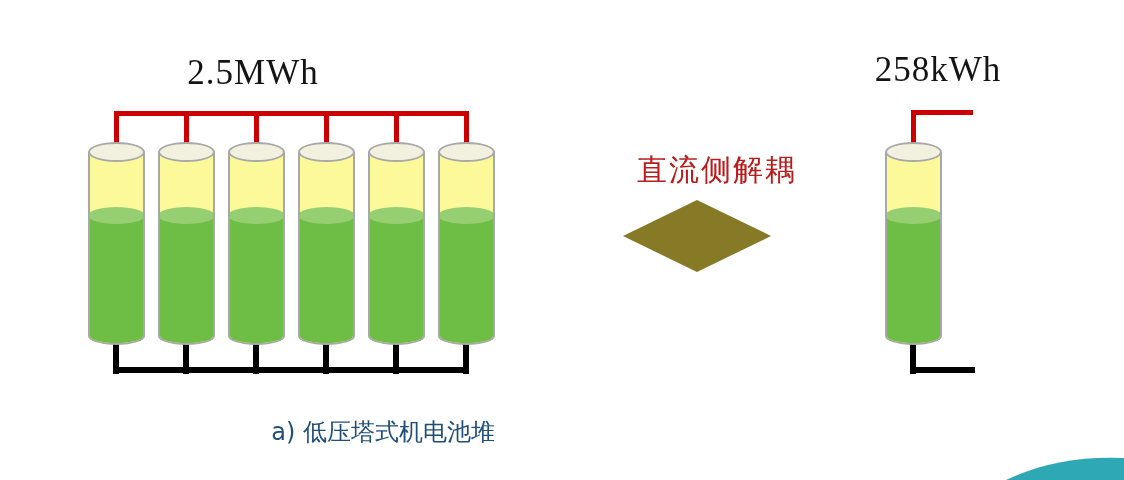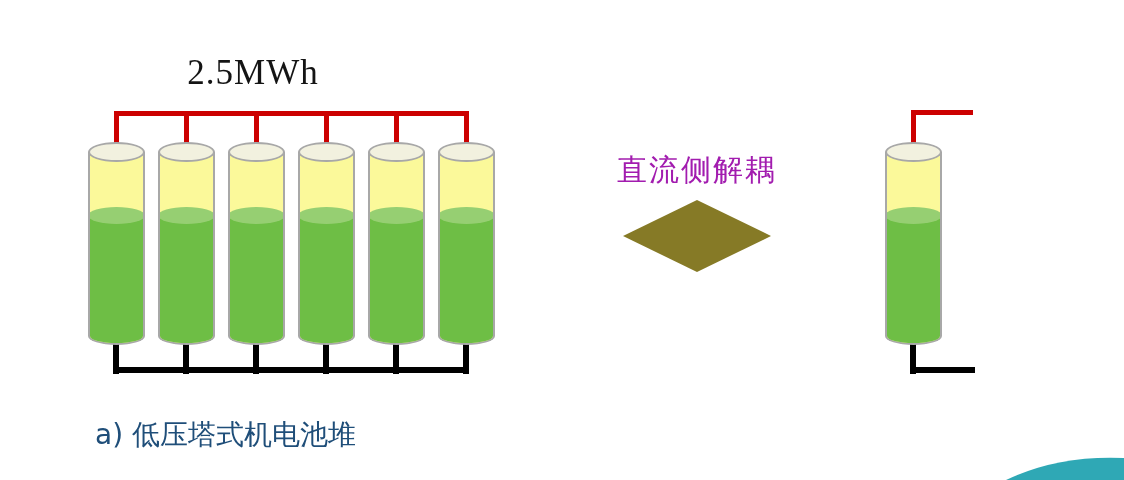--- a/index.html
+++ b/index.html
@@ -13,22 +13,22 @@
     --caption-text:#1f4e79;
     --diamond:#867a26;
     --swoosh:#2fa8b5;
   }
   *{margin:0;padding:0;box-sizing:border-box;}
   html,body{width:1124px;height:480px;}
   body{background:#ffffff;font-family:"DejaVu Sans",sans-serif;position:relative;overflow:hidden;}
   .abs{position:absolute;}
 
   .capacity{font-family:"Liberation Serif",serif;font-size:35px;color:#141414;text-align:center;letter-spacing:1px;}
-  .caption{font-size:28px;color:var(--caption-text);text-align:left;}
-  .mid-label{font-size:30px;color:#a21caf;text-align:center;letter-spacing:2px;}
+  .caption{font-size:24px;color:var(--caption-text);text-align:right;}
+  .mid-label{font-size:30px;color:#b91c1c;text-align:right;letter-spacing:2px;}
 
   
   .wire{position:absolute;}
   .red{background:var(--positive-bus);}
   .black{background:var(--negative-bus);}
 
   
   .battery-row{position:absolute;display:flex;gap:13px;}
 
   
@@ -122,20 +122,21 @@
 </div>
 
   <div class="wire black" style="left:114px;top:367px;width:355px;height:6px;"></div>
 
   <div class="abs caption" style="left:95px;top:416px;width:400px;">a)  低压塔式机电池堆</div>
 
   <div class="abs mid-label" style="left:597px;top:150px;width:200px;">直流侧解耦</div>
 
   <div class="diamond" style="left:623px;top:200px;width:148px;height:72px;"></div>
 
+  <div class="abs capacity" style="left:838px;top:50px;width:200px;">258kWh</div>
 
   <div class="wire red" style="left:911px;top:110px;width:62px;height:5px;"></div>
 
   <div class="battery-row" style="left:885px;top:142px;">
   <div class="battery">
     <div class="bat-lead-top"></div>
     <div class="bat-lead-bottom"></div>
     <div class="bat-body">
       <div class="bat-fill"></div>
       <div class="bat-surface"></div>

